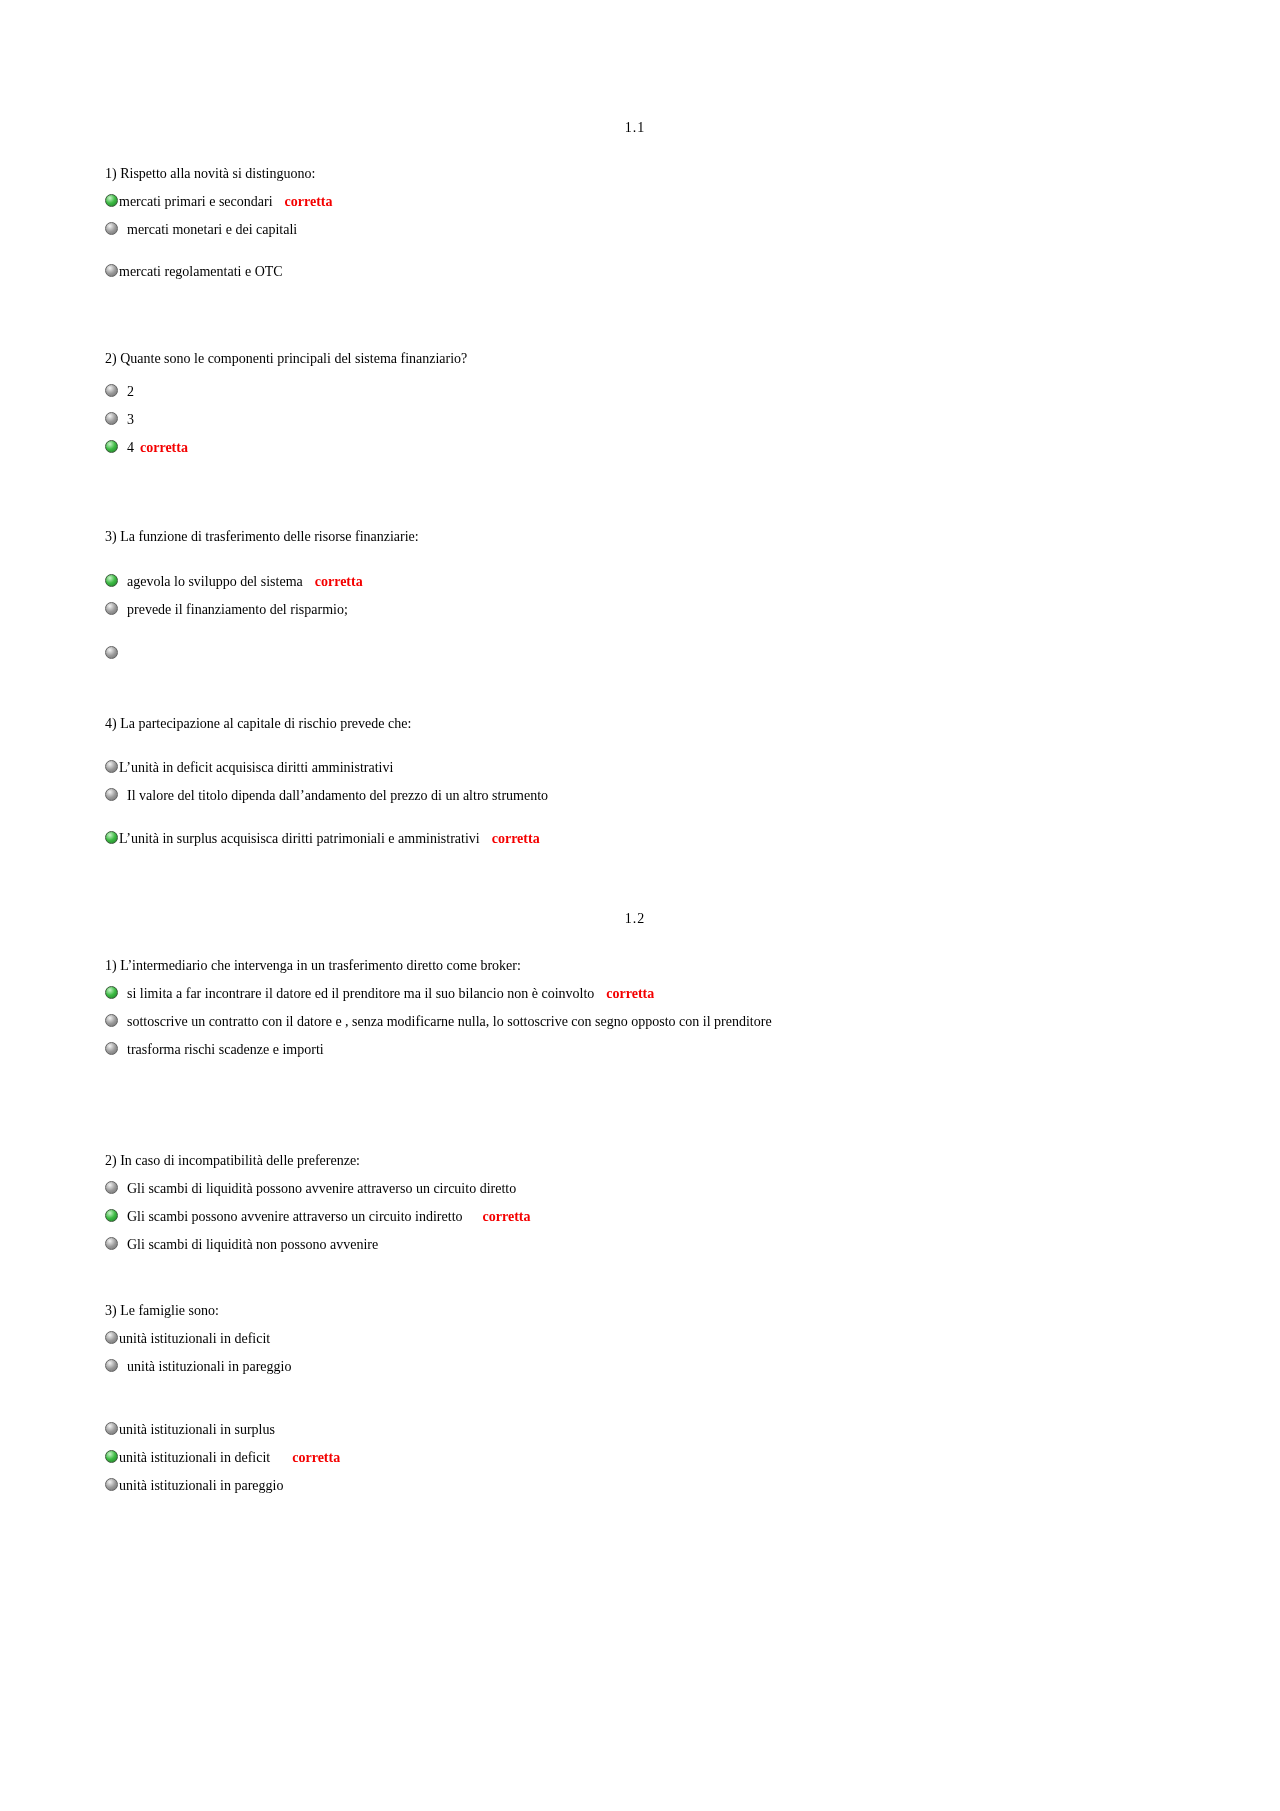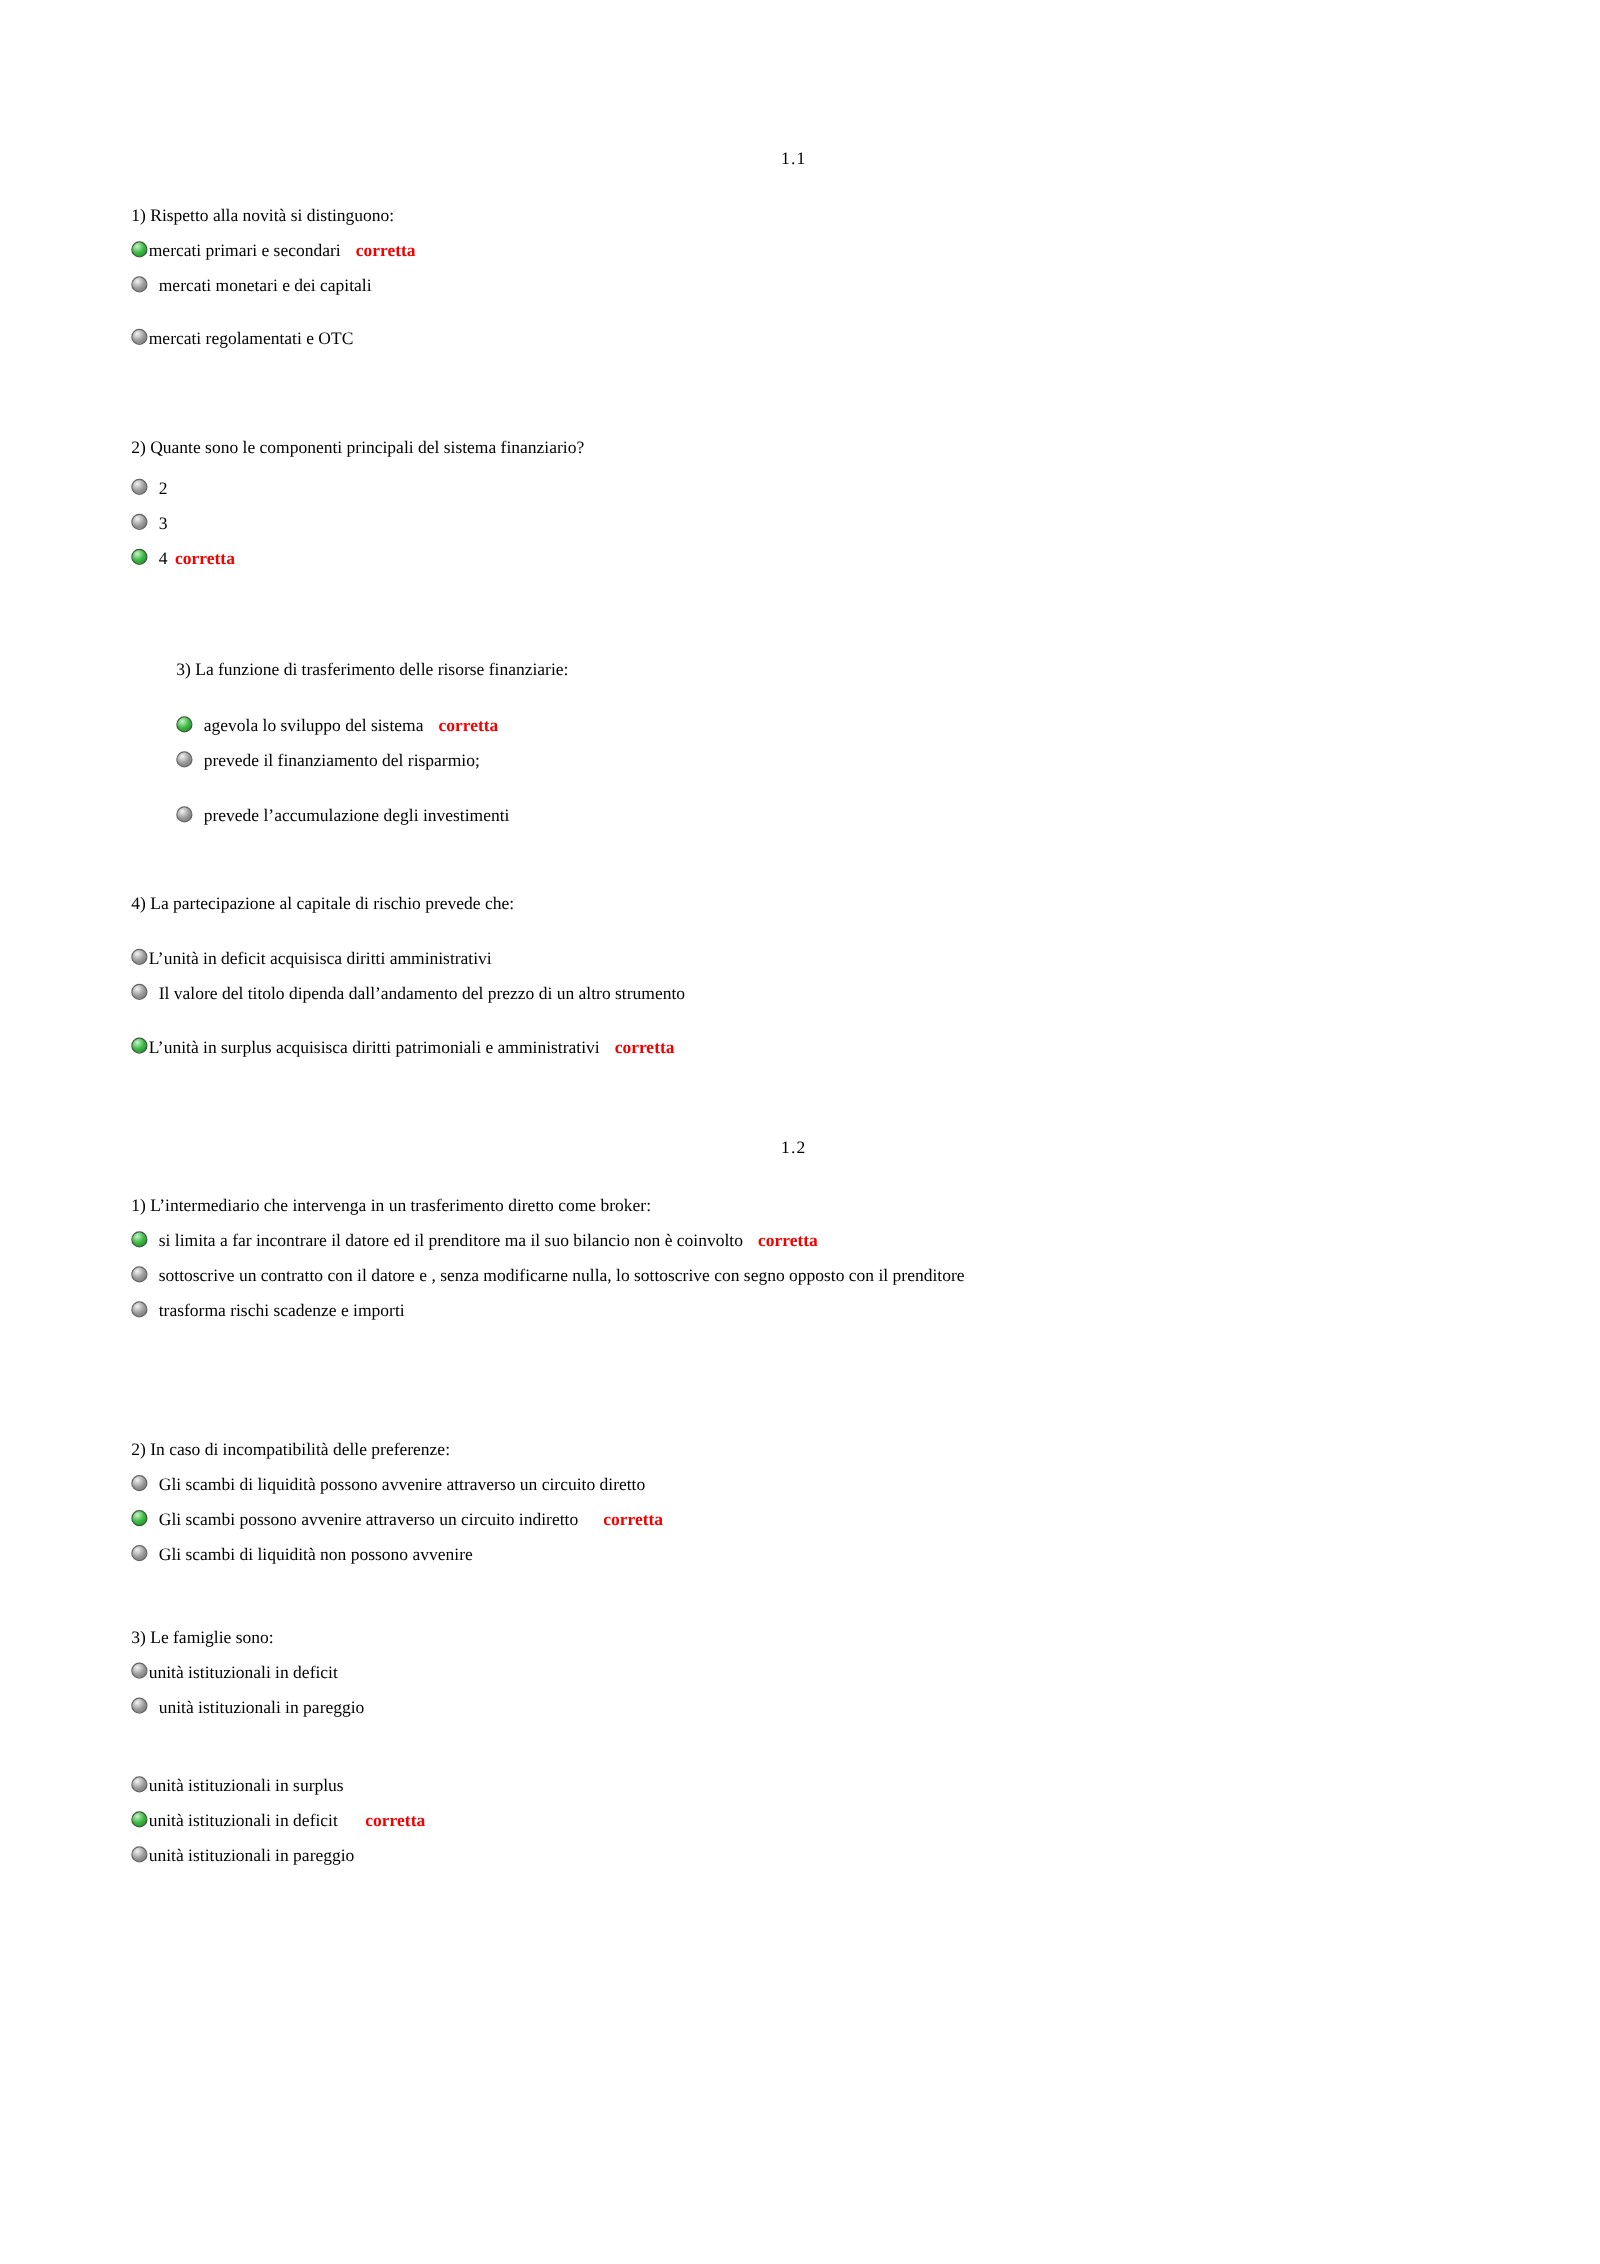--- a/index.html
+++ b/index.html
@@ -49,21 +49,21 @@
   .correct-tag{
     color:var(--red);
     font-weight:bold;
     margin-left:12px;
   }
   
   .mt-q1-sec1{margin-top:18px;}
   .gap-opt3-q1{margin-top:14px;}
   .mt-q2-sec1{margin-top:59px;}
   .optlist-q2{margin-top:5px;}
-  .mt-q3-sec1{margin-top:61px;margin-left:36px;}
+  .mt-q3-sec1{margin-top:61px;}
   .gap-opt1-q3{margin-top:17px;}
   .gap-opt3-q3{margin-top:16px;}
   .mt-q4-sec1{margin-top:42px;}
   .gap-opt2-q4{margin-top:16px;}
   .gap-opt3-q4{margin-top:15px;}
   .mt-title-sec2{margin-top:52px;}
   .mt-q1-sec2{margin-top:19px;}
   .mt-q2-sec2{margin-top:83px;}
   .mt-q3-sec2{margin-top:38px;}
   .mt-q4-sec2{margin-top:35px;}
@@ -106,21 +106,21 @@
 
     <div class="q mt-q3-sec1">
       <div class="q-text">3) La funzione di trasferimento delle risorse finanziarie:</div>
       <div class="opt gap-opt1-q3">
         <span class="bullet green"></span><span>agevola lo sviluppo del sistema</span><span class="correct-tag">corretta</span>
       </div>
       <div class="opt">
         <span class="bullet gray"></span><span>prevede il finanziamento del risparmio;</span>
       </div>
       <div class="opt gap-opt3-q3">
-        <span class="bullet gray"></span><span>prevede l’accumulazione degli investimenti</span>
+        <span class="bullet gray"></span>
       </div>
     </div>
 
     <div class="q mt-q4-sec1">
       <div class="q-text">4) La partecipazione al capitale di rischio prevede che:</div>
       <div class="opt tight gap-opt2-q4">
         <span class="bullet gray"></span><span>L’unità in deficit acquisisca diritti amministrativi</span>
       </div>
       <div class="opt">
         <span class="bullet gray"></span><span>Il valore del titolo dipenda dall’andamento del prezzo di un altro strumento</span>

